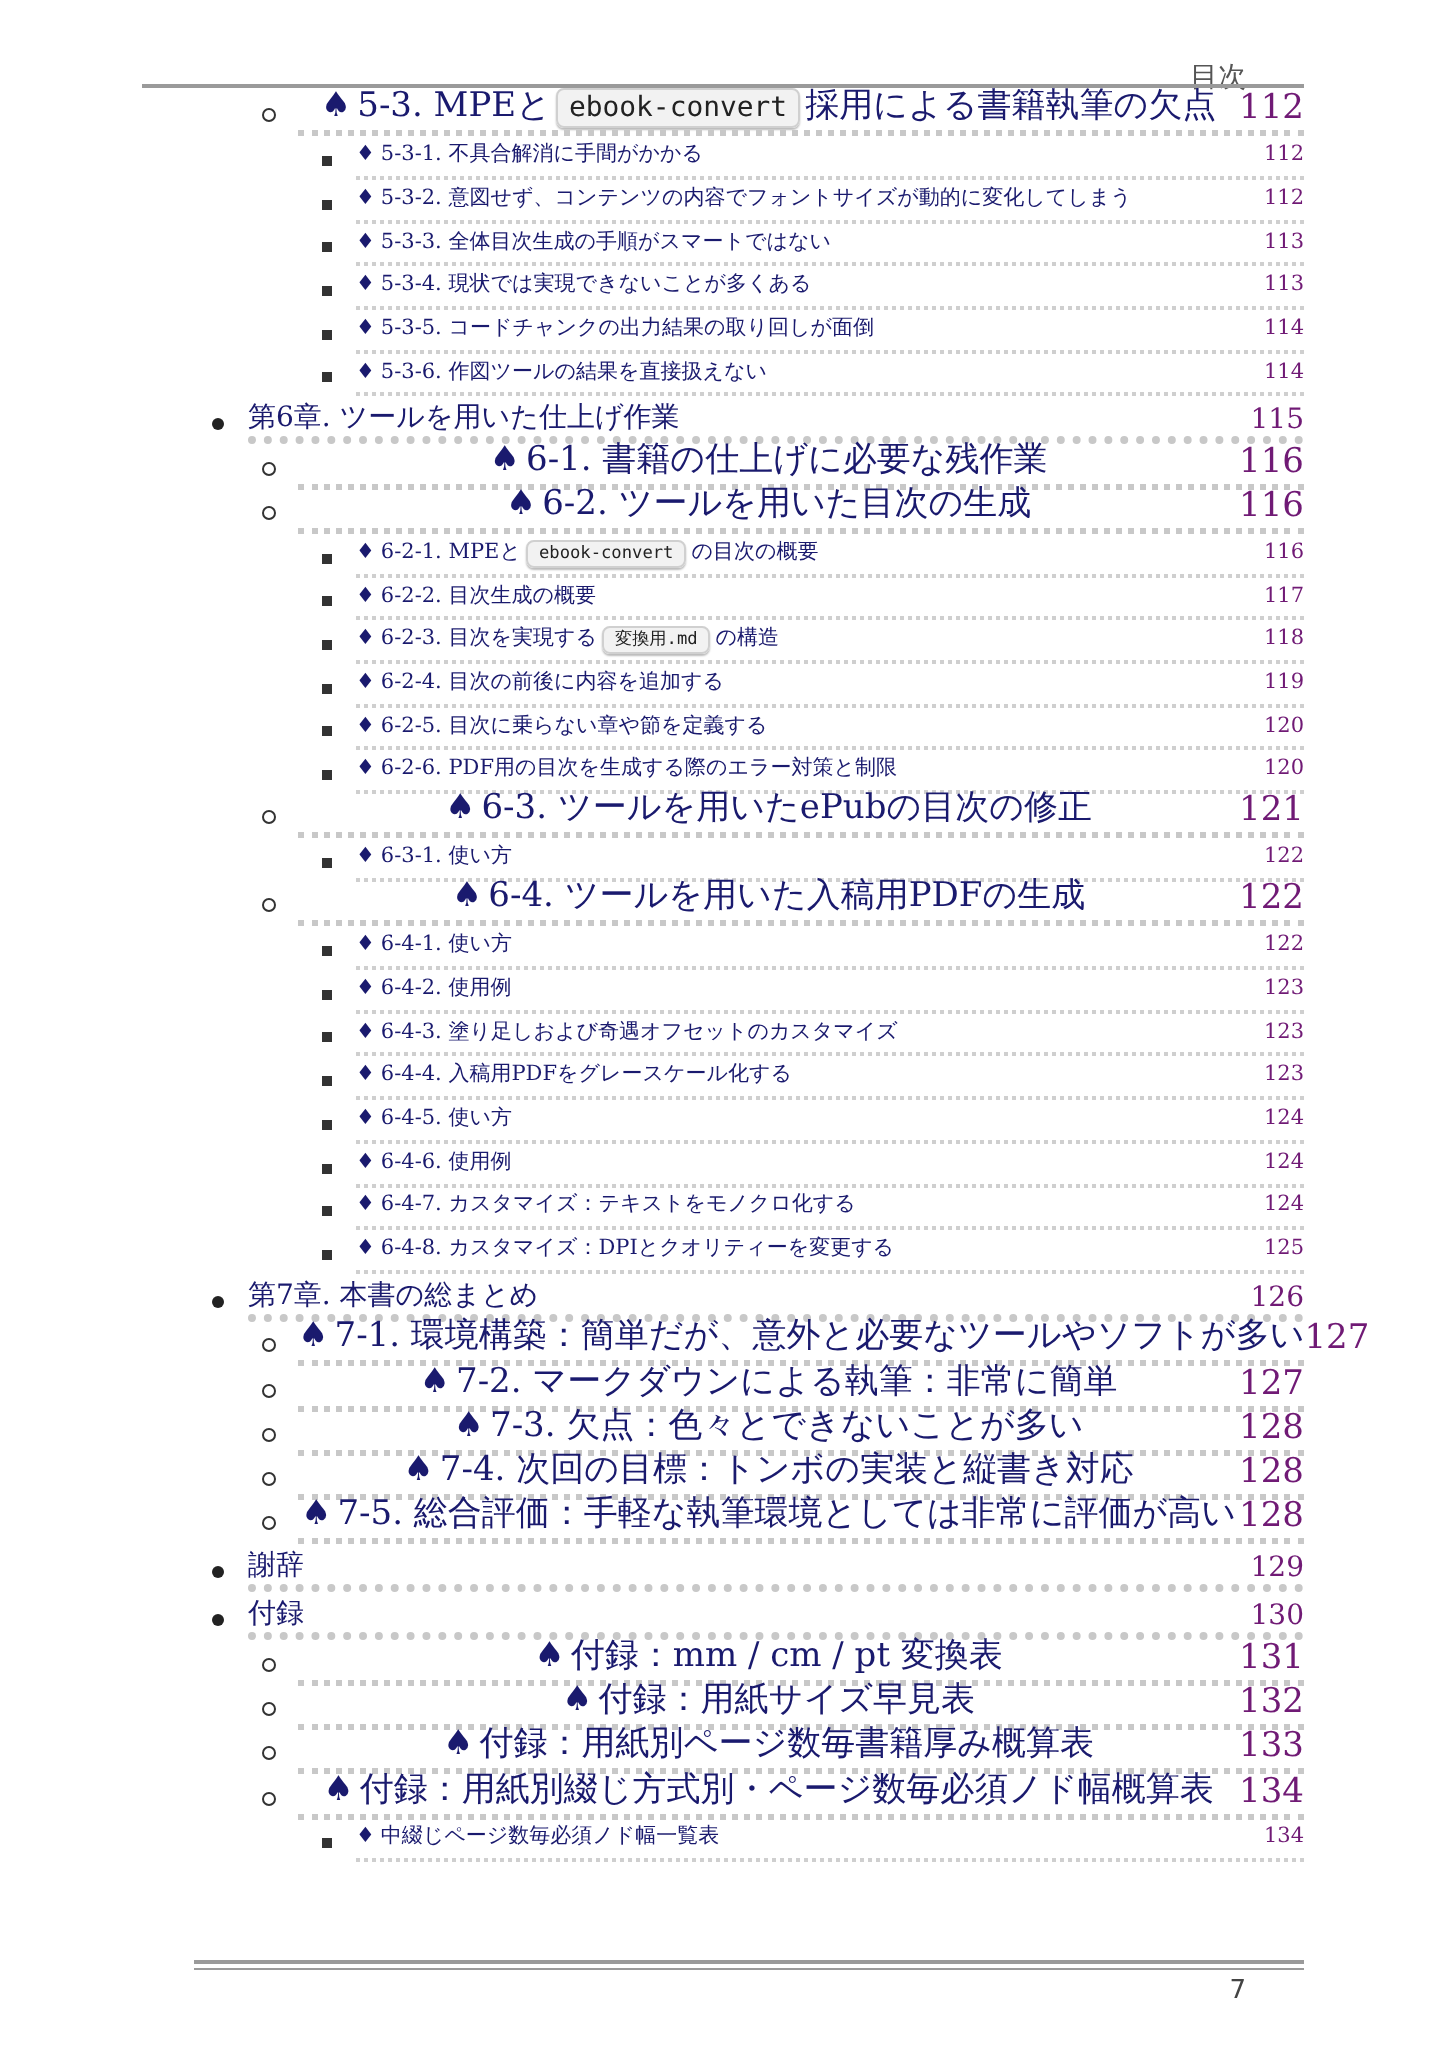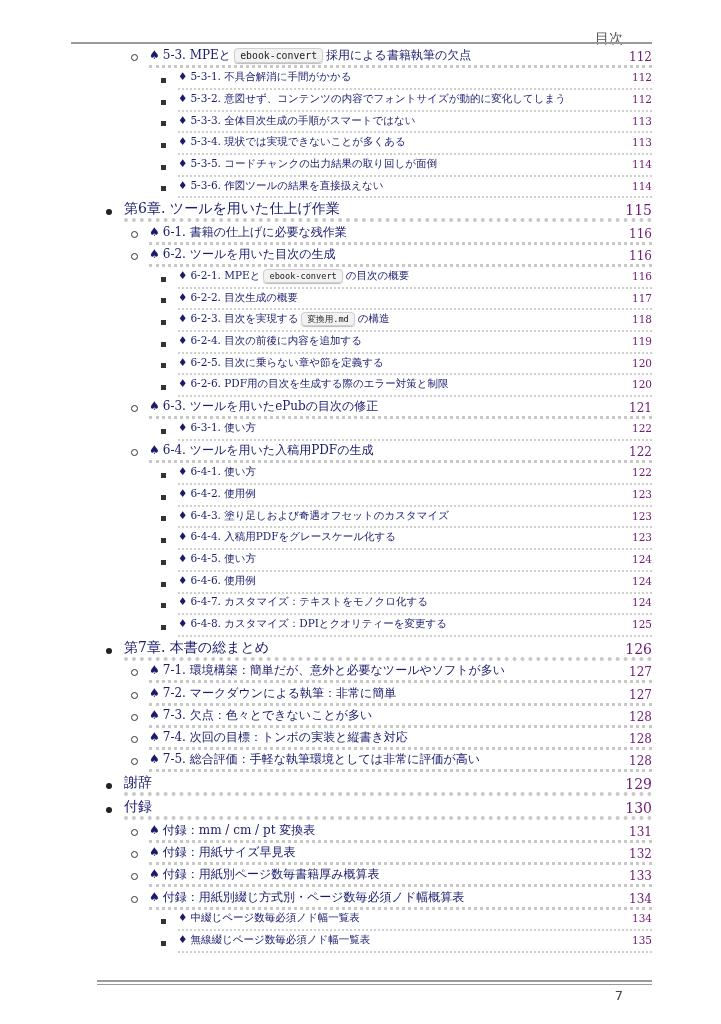--- a/index.html
+++ b/index.html
@@ -6,21 +6,21 @@
   body { width:721px; height:1024px; position:relative; overflow:hidden;
          font-family:"DejaVu Serif", "Liberation Serif", serif; color:#1a1a6e; }
   .header-title { position:absolute; right:98px; top:30px; font-family:"DejaVu Sans","Liberation Sans",sans-serif;
                   font-size:14px; color:#555; }
   .header-rule { position:absolute; left:71px; right:69px; top:42px; border-top:2px solid #9a9a9a; }
   .toc { position:absolute; left:71px; right:69px; top:46px; }
   .row { position:relative; display:flex; align-items:flex-end; }
   .row .dots { position:absolute; bottom:0; right:0; border-bottom:3px dotted #c8c8c8; }
   .row.l1 { height:24px; font-size:14px; padding-left:53px;gap:20px; }
   .row.l1 .dots { left:53px; border-bottom-width:4px; }
-  .row.l2 { height:22.3px; font-size:12px; padding-left:78px; }
+  .row.l2 { height:22.3px; font-size:17px; padding-left:78px;text-align:center; }
   .row.l2 .dots { left:78px; }
   .row.l3 { height:21.7px; font-size:10.5px; padding-left:107px;align-items:center; }
   .row.l3 .dots { left:107px; border-bottom:2px dotted #cfcfcf; }
   .bullet { position:absolute; bottom:7px; color:#222; }
   .l1 .bullet { left:35px; width:6px; height:6px; border-radius:50%; background:#222; }
   .l2 .bullet { left:60px; width:5px; height:5px; border-radius:50%; border:1.4px solid #333; bottom:7px; }
   .l3 .bullet { left:90px; width:5px; height:5px; background:#333; bottom:7px; }
   .label { flex:1; padding-bottom:4px; white-space:nowrap; color:#1a1a6e; }
   .icon { color:#1a1a6e; margin-right:3px; }
   .page { padding-bottom:4px; color:#701a75; }
@@ -272,23 +272,17 @@
       <span class="label"><span class="icon">♠</span><span>付録：用紙別綴じ方式別・ページ数毎必須ノド幅概算表</span></span>
       <span class="page">134</span>
       <span class="dots"></span>
     </div>
     <div class="row l3">
       <span class="bullet"></span>
       <span class="label"><span class="icon">♦</span><span>中綴じページ数毎必須ノド幅一覧表</span></span>
       <span class="page">134</span>
       <span class="dots"></span>
     </div>
-    <div class="row l3">
-      <span class="bullet"></span>
-      <span class="label"><span class="icon">♦</span><span>無線綴じページ数毎必須ノド幅一覧表</span></span>
-      <span class="page">135</span>
-      <span class="dots"></span>
-    </div>
   </div>
 
 <div class="footer-rule1"></div>
 <div class="footer-rule2"></div>
 <div class="footer-page">7</div>
 
 </body></html>

